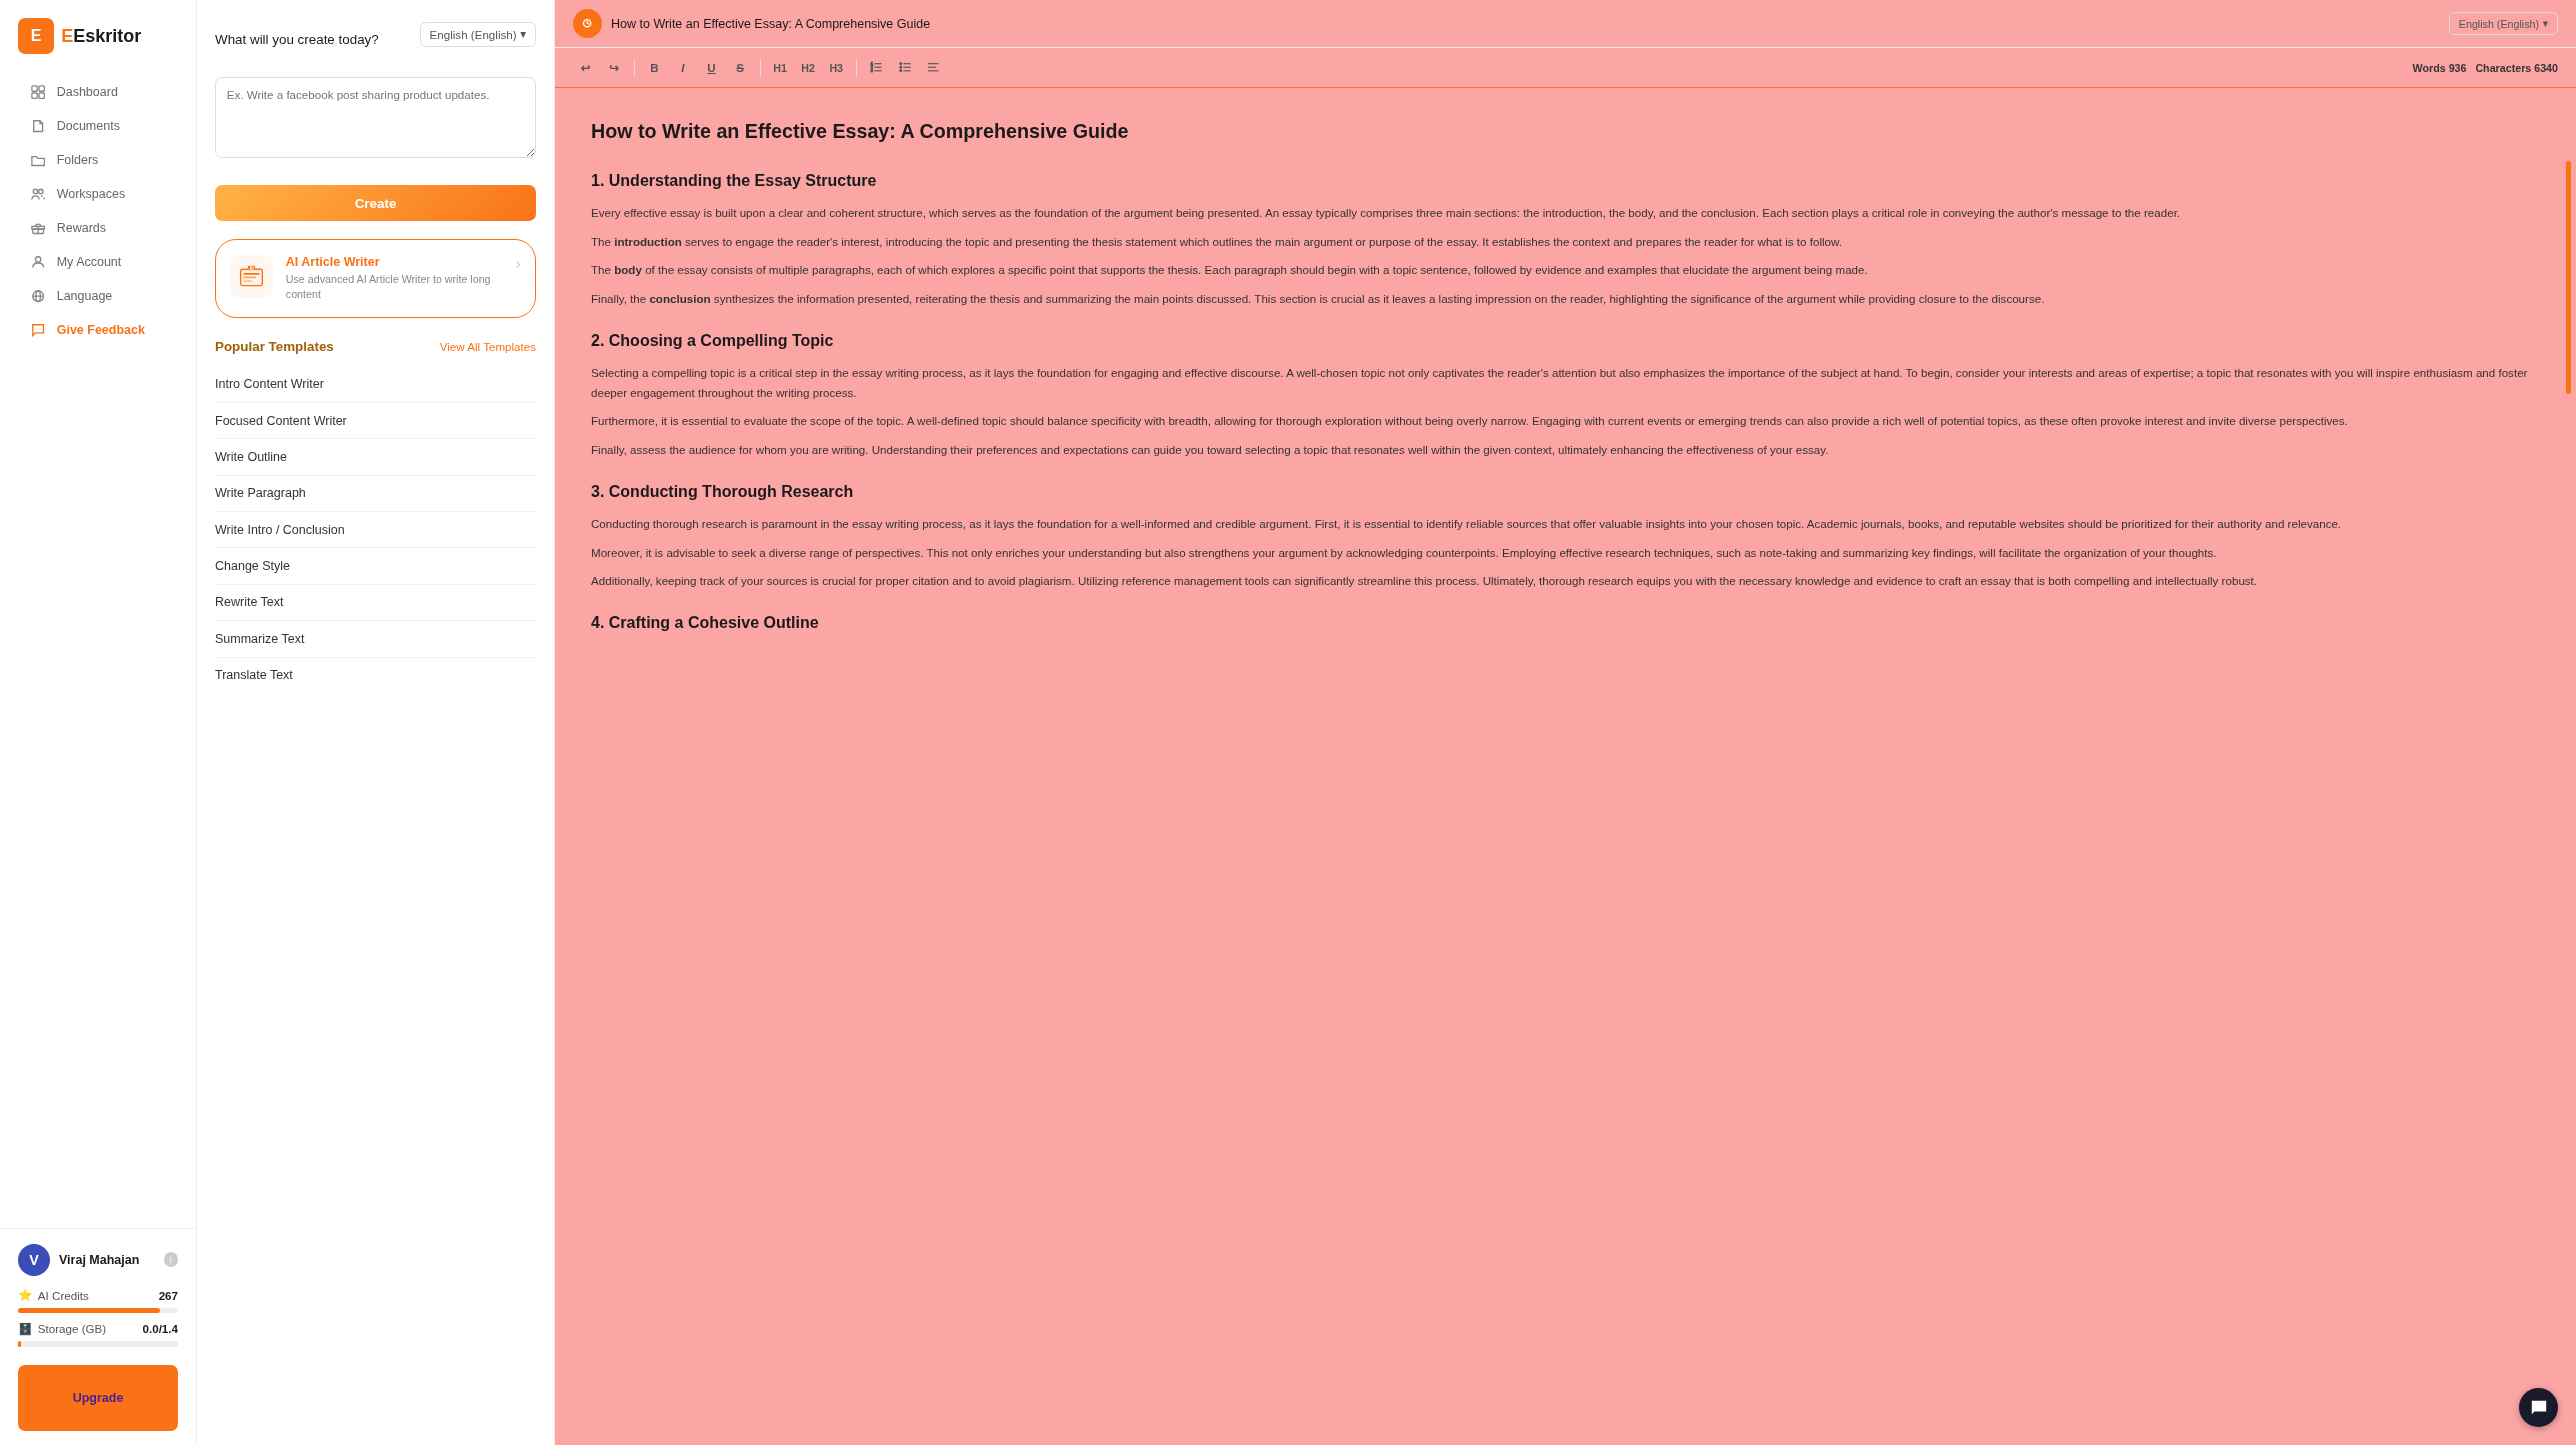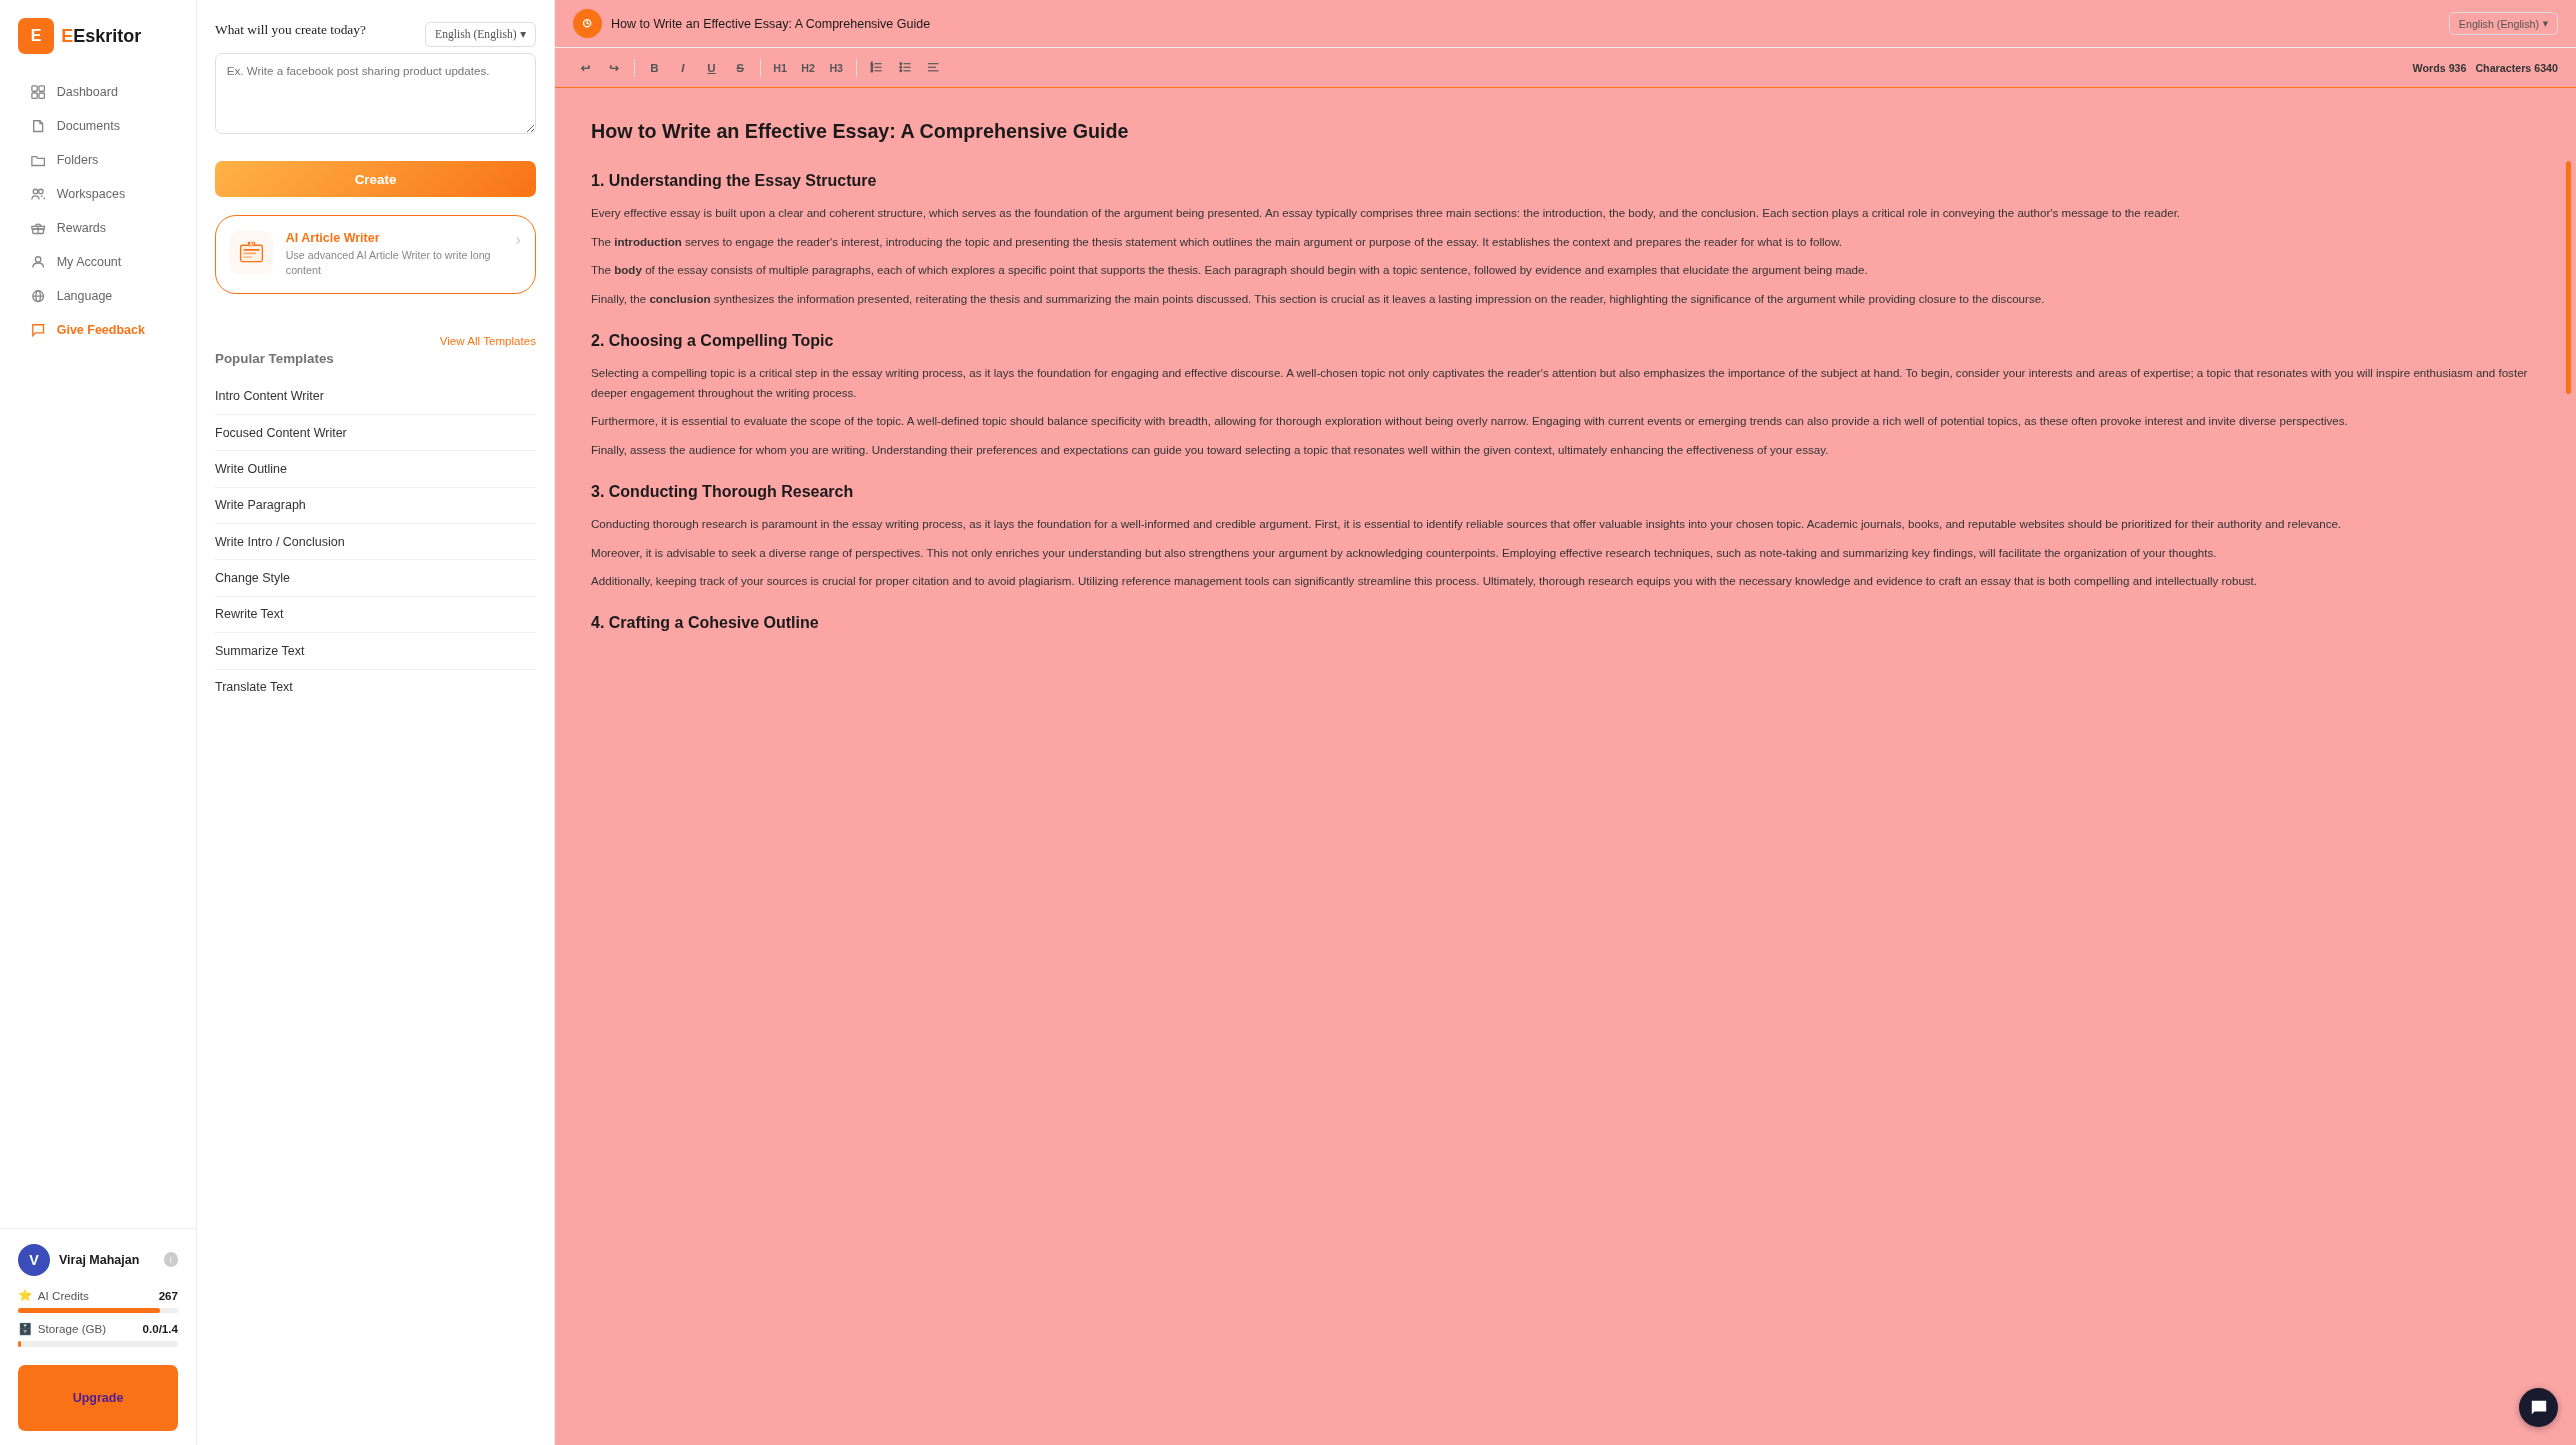--- a/index.html
+++ b/index.html
@@ -95,23 +95,22 @@
     
     .middle-panel {
       width: 358px;
       min-width: 358px;
       background: #fff;
       border-right: 0.9px solid #eee;
       overflow-y: auto;
       padding: 21.5px 18px;
     }
     .create-header {
-      display: flex; align-items: flex-start; justify-content: space-between;
-      margin-bottom: 6px;
-      font-family: Liberation Serif, serif;
+      display: flex; align-items: flex-end; justify-content: space-between;
+      margin-bottom: 30px;
     }
     .create-title { font-size: 13.4px; font-weight: 500; color: #1a1a1a; }
     .lang-select {
       border: 0.9px solid #ddd;
       border-radius: 5.4px;
       padding: 4.5px 9px;
       font-size: 11.6px;
       color: #555;
       cursor: pointer;
       background: #fff;
@@ -164,21 +163,21 @@
     }
     .ai-card-content { flex: 1; }
     .ai-card-title { font-size: 12.5px; font-weight: 700; color: #f97316; margin-bottom: 3.6px; }
     .ai-card-desc { font-size: 10.7px; color: #888; line-height: 1.4; }
     .ai-card-arrow { color: #ccc; font-size: 16px; }
 
     .popular-header {
       display: flex; align-items: center; justify-content: space-between;
       margin-bottom: 12.5px;
     }
-    .popular-title { font-size: 13.4px; font-weight: 600; color: #737373; margin-top: 36px; }
+    .popular-title { font-size: 13.4px; font-weight: 600; color: #a16207; }
     .view-all-link { color: #f97316; font-size: 11.6px; cursor: pointer; text-decoration: none; }
 
     .template-item {
       display: flex; align-items: center; justify-content: space-between;
       padding: 10.7px 0;
       border-bottom: 0.9px solid #f0f0f0;
       cursor: pointer;
       font-size: 12.5px;
       color: #333;
     }

